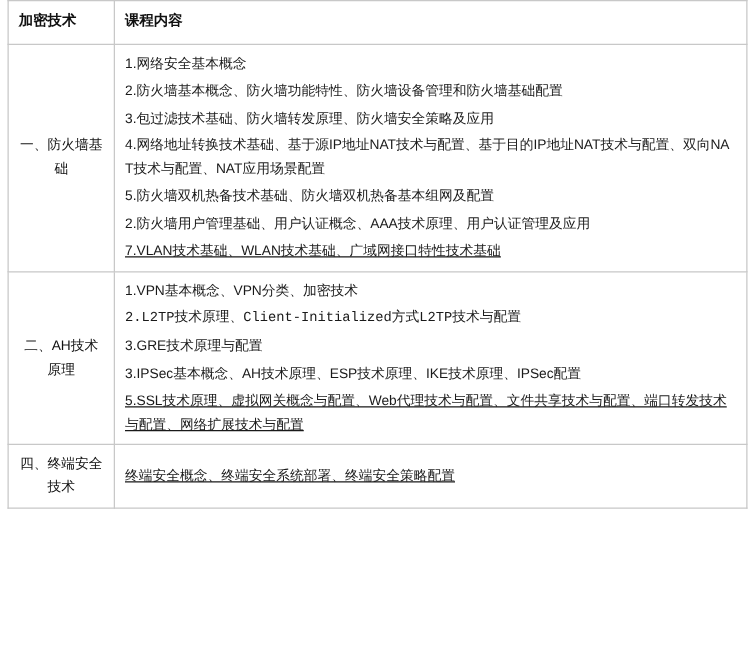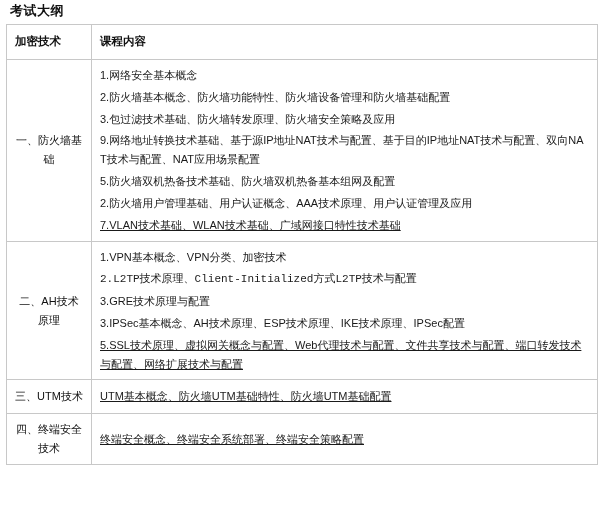--- a/index.html
+++ b/index.html
@@ -70,63 +70,56 @@
   }
   .line:last-child { padding-bottom: 0; text-decoration: underline; }
   .row-small td.content { padding-top: 7px; padding-bottom: 7px; }
   .ascii { font-family: Liberation Mono, monospace; }
 </style>
 </head>
 <body>
 
 <div class="page">
 
-  <div class="doc-title">考试大纲</div>
 
   <table class="outline">
     <colgroup>
         <col class="c1">
         <col class="c2">
       </colgroup>
     <thead>
       <tr>
         <th>加密技术</th>
         <th>课程内容</th>
       </tr>
     </thead>
     <tbody>
       <tr>
         <td class="cat">一、防火墙基础</td>
         <td class="content">
           <div class="line">1.网络安全基本概念</div>
           <div class="line">2.防火墙基本概念、防火墙功能特性、防火墙设备管理和防火墙基础配置</div>
           <div class="line">3.包过滤技术基础、防火墙转发原理、防火墙安全策略及应用</div>
-          <div class="line">9.网络地址转换技术基础、基于源IP地址NAT技术与配置、基于目的IP地址NAT技术与配置、双向NAT技术与配置、NAT应用场景配置</div>
+          <div class="line">4.网络地址转换技术基础、基于源IP地址NAT技术与配置、基于目的IP地址NAT技术与配置、双向NAT技术与配置、NAT应用场景配置</div>
           <div class="line">5.防火墙双机热备技术基础、防火墙双机热备基本组网及配置</div>
           <div class="line">2.防火墙用户管理基础、用户认证概念、AAA技术原理、用户认证管理及应用</div>
           <div class="line">7.VLAN技术基础、WLAN技术基础、广域网接口特性技术基础</div>
         </td>
       </tr>
       <tr>
         <td class="cat">二、AH技术原理</td>
         <td class="content">
           <div class="line">1.VPN基本概念、VPN分类、加密技术</div>
           <div class="line ascii">2.L2TP技术原理、Client-Initialized方式L2TP技术与配置</div>
           <div class="line">3.GRE技术原理与配置</div>
           <div class="line">3.IPSec基本概念、AH技术原理、ESP技术原理、IKE技术原理、IPSec配置</div>
           <div class="line">5.SSL技术原理、虚拟网关概念与配置、Web代理技术与配置、文件共享技术与配置、端口转发技术与配置、网络扩展技术与配置</div>
         </td>
       </tr>
       <tr class="row-small">
-        <td class="cat">三、UTM技术</td>
-        <td class="content">
-          <div class="line">UTM基本概念、防火墙UTM基础特性、防火墙UTM基础配置</div>
-        </td>
-      </tr>
-      <tr class="row-small">
         <td class="cat">四、终端安全技术</td>
         <td class="content">
           <div class="line">终端安全概念、终端安全系统部署、终端安全策略配置</div>
         </td>
       </tr>
     </tbody>
   </table>
 
 </div>
 

